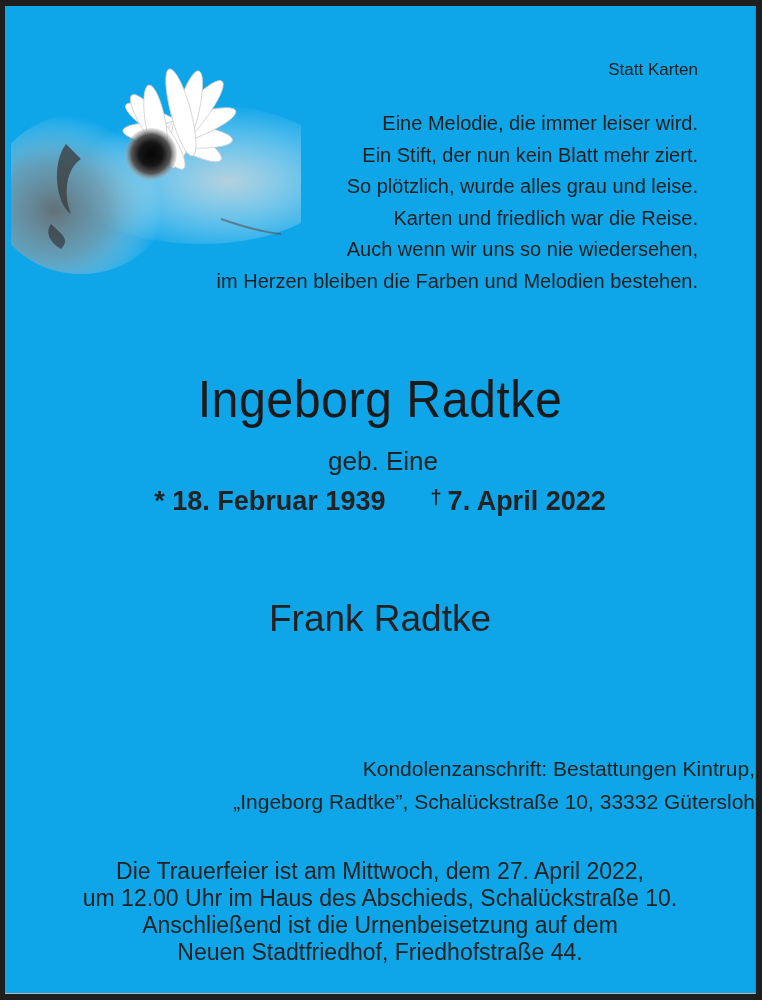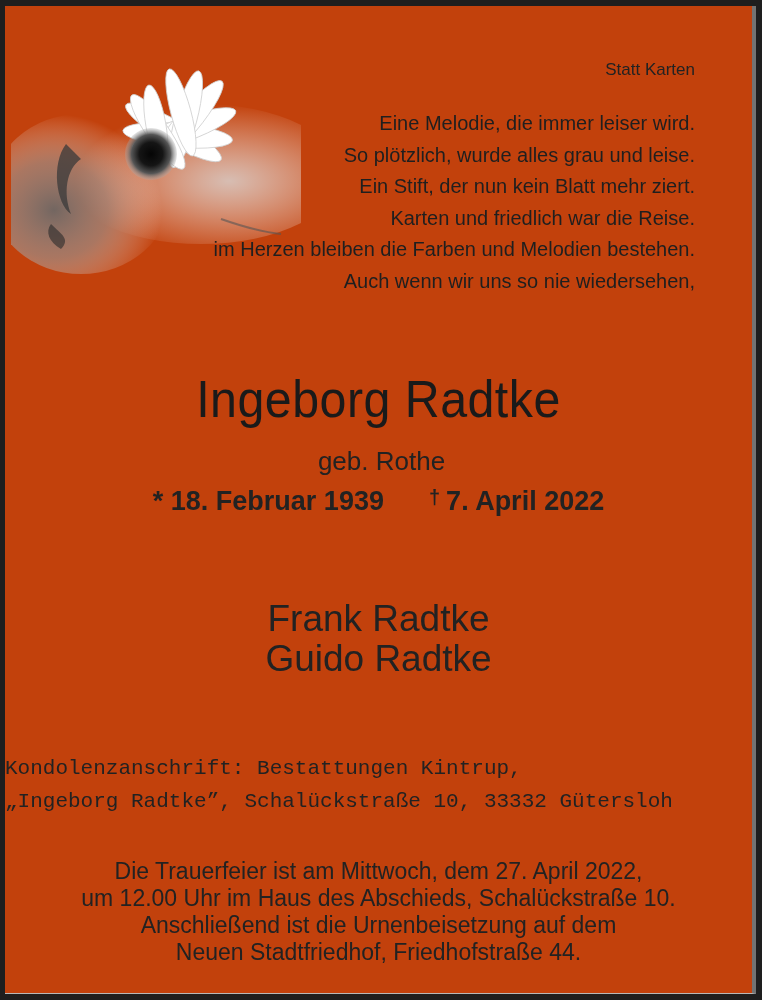--- a/index.html
+++ b/index.html
@@ -8,22 +8,22 @@
       background: #1e1e1e;
       position: relative;
       overflow: hidden;
       font-family: "DejaVu Sans", "Liberation Sans", sans-serif;
       color: #1a1a1a;
     }
     .page {
       position: absolute;
       left: 5px; top: 6px;
       width: 751px; height: 988px;
-      background: #c2410c;
-      border-right: 4px solid #737373;
+      background: #0ea5e9;
+      border-right: 1px solid #737373;
       border-bottom: 1px solid #b8b8b8;
       box-sizing: border-box;
       overflow: hidden;
     }
     .flower {
       position: absolute;
       left: 6px; top: 58px;
       width: 290px; height: 210px;
     }
     .statt {
@@ -82,22 +82,22 @@
       left: 0; right: 0; top: 593px;
       text-align: center;
       font-family: "Liberation Sans", sans-serif;
       font-size: 37px;
       line-height: 40px;
       color: #222;
     }
     .address {
       position: absolute;
       left: 0; right: 0; top: 746px;
-      text-align: left;
-      font-family: Liberation Mono, monospace;
+      text-align: right;
+      font-family: Liberation Sans, sans-serif;
       font-size: 21px;
       line-height: 33px;
       color: #222;
       white-space: nowrap;
     }
     .service {
       position: absolute;
       left: 0; right: 0; top: 852px;
       text-align: center;
       font-family: "Liberation Sans", sans-serif;
@@ -145,41 +145,40 @@
       <ellipse cx="150" cy="60" rx="10" ry="40" transform="rotate(-10 150 90)"></ellipse>
     </g>
     <circle cx="140" cy="90" r="26" fill="url(#center)"></circle>
     <path d="M210 155 C230 162, 250 168, 270 170" stroke="#555" stroke-width="2" fill="none" opacity="0.6"></path>
   </svg>
 
   <div class="statt">Statt Karten</div>
 
   <div class="poem">
     <div>Eine Melodie, die immer leiser wird.</div>
+    <div>Ein Stift, der nun kein Blatt mehr ziert.</div>
     <div>So plötzlich, wurde alles grau und leise.</div>
-    <div>Ein Stift, der nun kein Blatt mehr ziert.</div>
     <div>Karten und friedlich war die Reise.</div>
+    <div>Auch wenn wir uns so nie wiedersehen,</div>
     <div>im Herzen bleiben die Farben und Melodien bestehen.</div>
-    <div>Auch wenn wir uns so nie wiedersehen,</div>
   </div>
 
   <div class="name">Ingeborg Radtke</div>
 
-  <div class="born-name">geb. Rothe</div>
+  <div class="born-name">geb. Eine</div>
 
   <div class="dates">
     <span>*</span>
     <span>18. Februar 1939</span>
     <span class="gap"></span>
     <span class="cross">†</span><span>7. April 2022</span>
   </div>
 
   <div class="mourners">
     <div>Frank Radtke</div>
-    <div>Guido Radtke</div>
   </div>
 
   <div class="address">
     <div>Kondolenzanschrift: Bestattungen Kintrup,</div>
     <div>„Ingeborg Radtke”, Schalückstraße 10, 33332 Gütersloh</div>
   </div>
 
   <div class="service">
     <div>Die Trauerfeier ist am Mittwoch, dem 27. April 2022,</div>
     <div>um 12.00 Uhr im Haus des Abschieds, Schalückstraße 10.</div>

